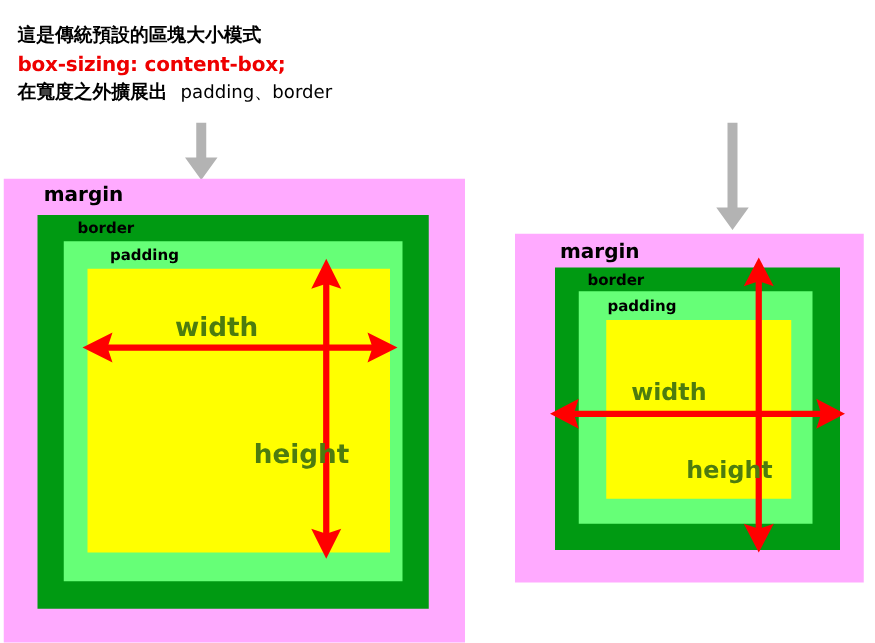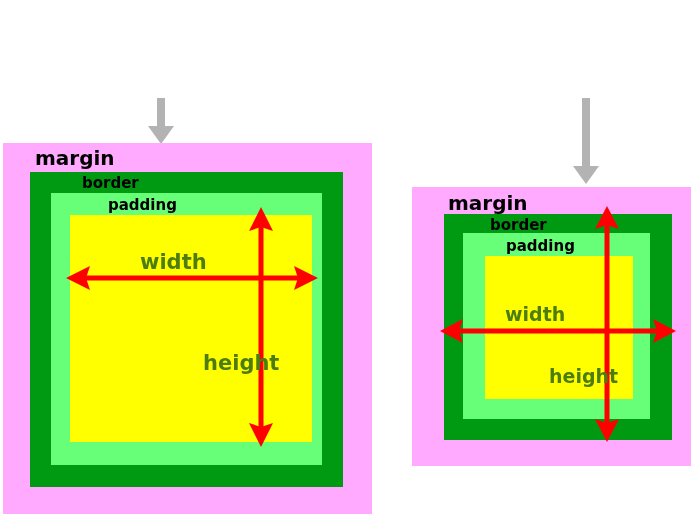--- a/index.html
+++ b/index.html
@@ -72,27 +72,27 @@
     position: absolute;
     background: #66ff77;
   }
   .content-box {
     position: absolute;
     background: #ffff00;
   }
 
   .lbl {
     position: absolute;
-    font-size: 20px;
+    font-size: 16px;
     font-weight: bold;
     color: #000000;
     white-space: nowrap;
     line-height: 1;
   }
-  .lbl-small { font-size: 15px; margin-left: 20px; }
+  .lbl-small { font-size: 12px; }
 
   .dim-label {
     position: absolute;
     font-size: 21px;
     font-weight: bold;
     color: #4d7c0f;
     white-space: nowrap;
     line-height: 1;
   }
   .dim-label-r { font-size: 19px; }
@@ -100,20 +100,25 @@
   .arrow-svg {
     position: absolute;
     overflow: visible;
   }
 </style>
 </head>
 <body>
 
 <div class="stage">
 
+  <div class="caption" id="caption-left">
+    <div class="line1">這是傳統預設的區塊大小模式</div>
+    <div class="line2">box-sizing: content-box;</div>
+    <div class="line3"><span>在寬度之外擴展出</span>&nbsp; <span class="thin">padding、border</span></div>
+  </div>
 
 
   <svg class="grey-arrow" style="left:146px; top:98px;" width="30" height="48" viewBox="0 0 30 48">
     <path d="M11 0 L19 0 L19 28 L28 28 L15 46 L2 28 L11 28 Z" fill="#b3b3b3"></path>
   </svg>
 
   <svg class="grey-arrow" style="left:571px; top:98px;" width="30" height="88" viewBox="0 0 30 88">
     <path d="M11 0 L19 0 L19 68 L28 68 L15 86 L2 68 L11 68 Z" fill="#b3b3b3"></path>
   </svg>
 

